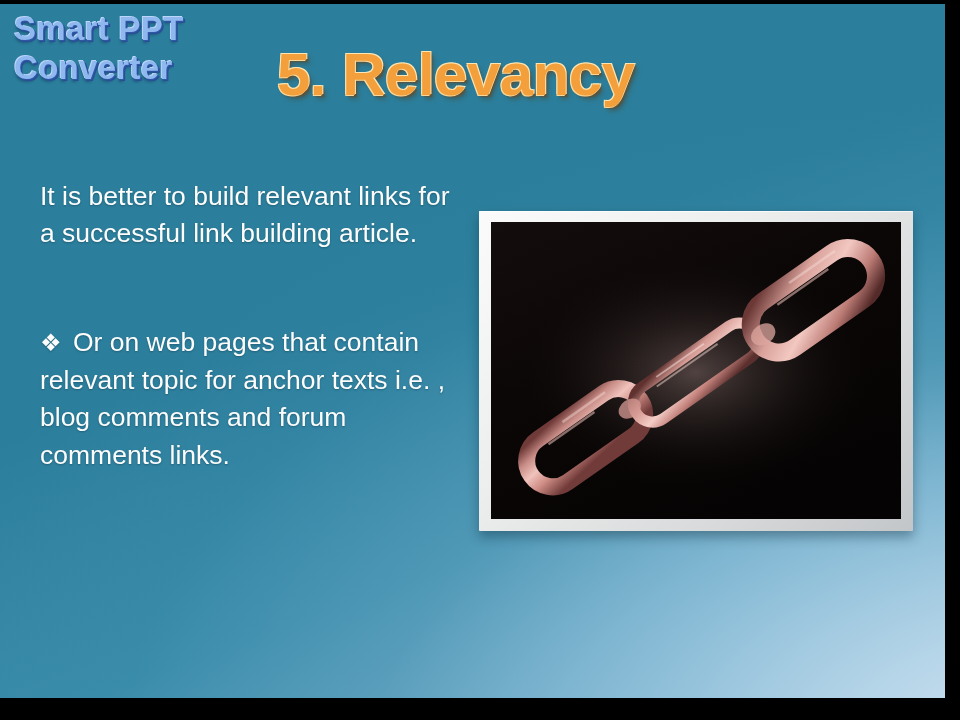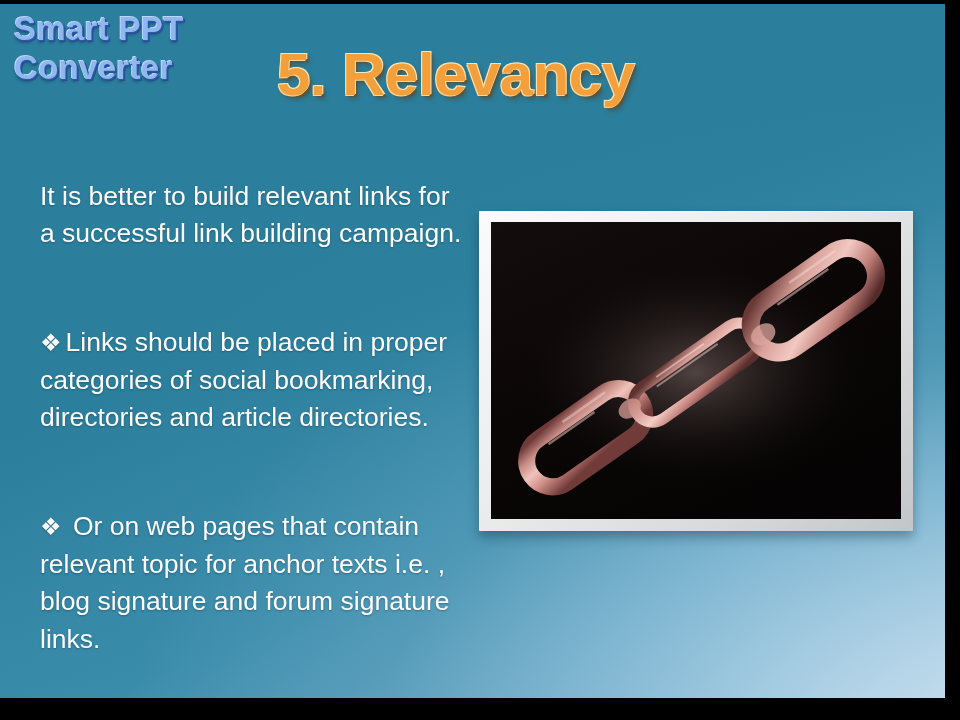--- a/index.html
+++ b/index.html
@@ -166,29 +166,26 @@
 
     <div id="header">
       <div id="brand-logo">Smart PPT
 Converter</div>
       <div id="slide-title">5. Relevancy</div>
     </div>
 
     <div id="body-text">
 
       <p class="para">
-        <span class="bullet-text">It is better to build relevant links for a successful link building campaign.</span>
+        <span class="bullet-text">It is better to build relevant links for a successful link building article.</span>
       </p>
 
+
       <p class="para bullet-row">
-        <span class="bullet-glyph">❖</span><span class="bullet-text">Links should be placed in proper categories of social bookmarking, directories and article directories.</span>
-      </p>
-
-      <p class="para bullet-row">
-        <span class="bullet-glyph">❖</span><span class="bullet-text"> Or on web pages that contain relevant  topic for anchor texts i.e. , blog signature and forum signature links.</span>
+        <span class="bullet-glyph">❖</span><span class="bullet-text"> Or on web pages that contain relevant  topic for anchor texts i.e. , blog comments and forum comments links.</span>
       </p>
 
     </div>
 
     <div id="picture-frame">
       <div id="picture-inner">
         <svg id="chain-art" viewBox="0 0 410 296" preserveAspectRatio="xMidYMid slice">
           <defs>
             <linearGradient id="bgGrad" x1="0" y1="0" x2="0.6" y2="1">
               <stop offset="0%" stop-color="#140d0d"></stop>

